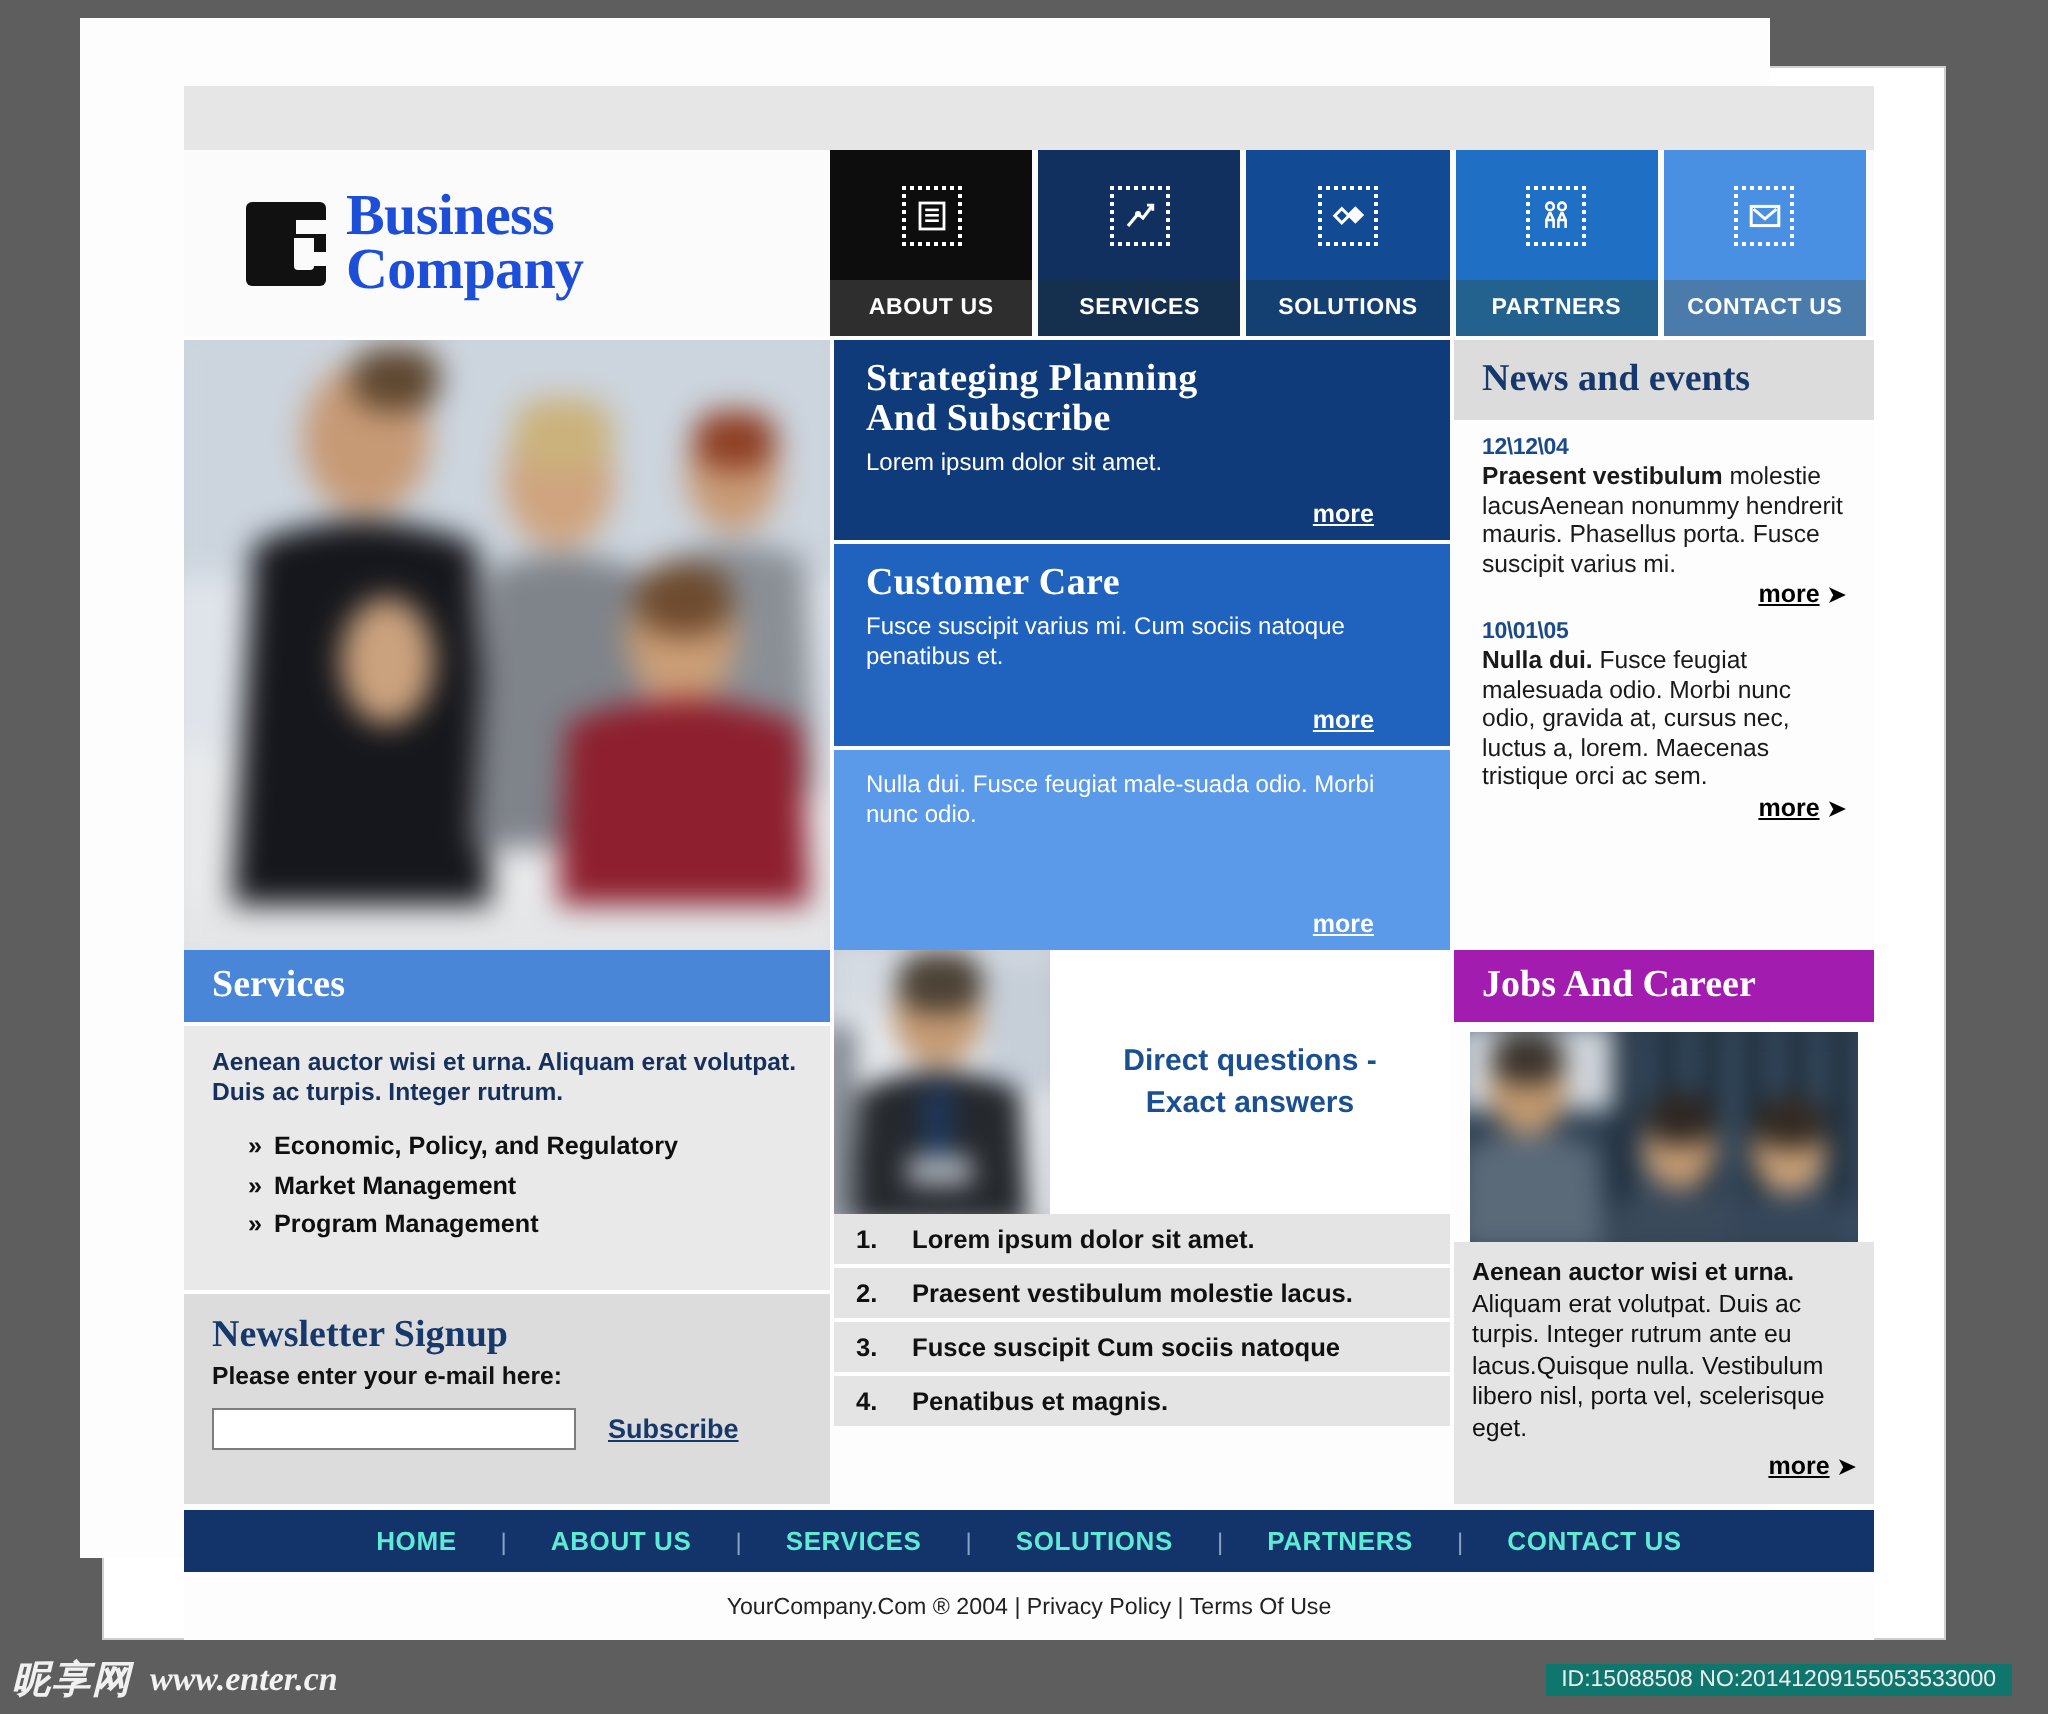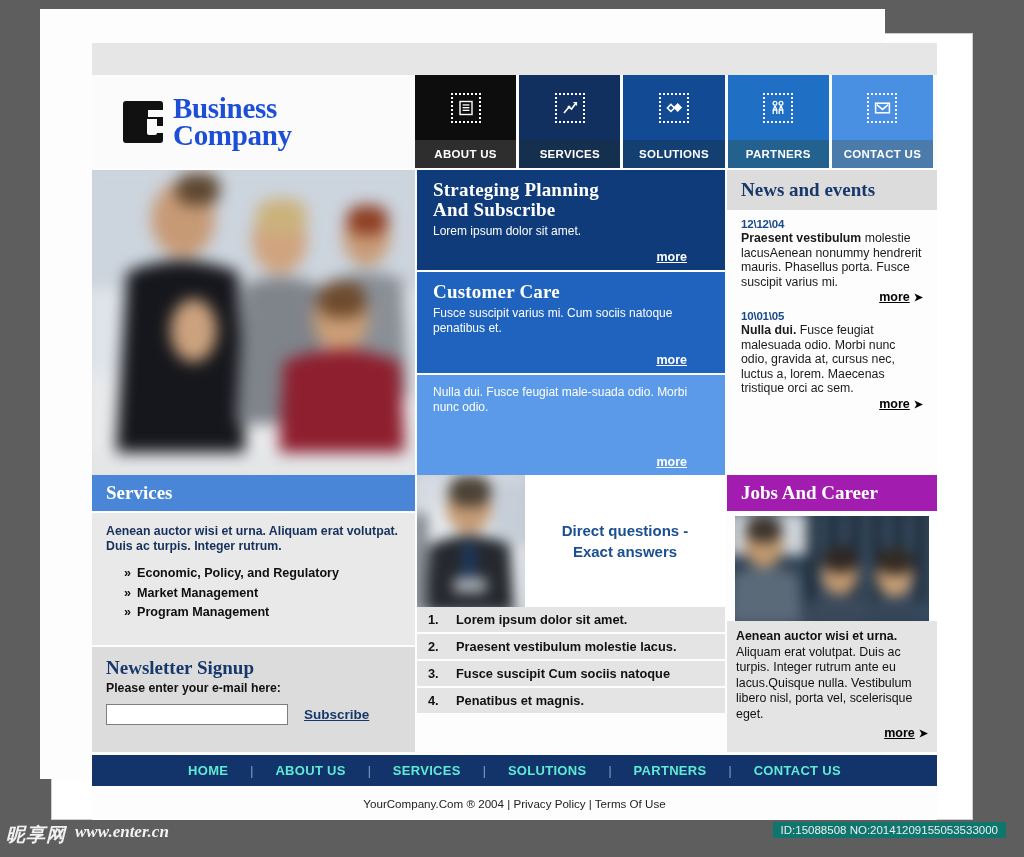--- a/index.html
+++ b/index.html
@@ -446,21 +446,21 @@
 
   
   #watermark-bar {
     position: absolute;
     left: 0;
     top: 822px;
     width: 1024px;
     height: 35px;
     background: #5e5e5e;
     display: flex;
-    align-items: flex-start;
+    align-items: center;
   }
   #wm-logo {
     font-family: "DejaVu Sans", sans-serif;
     font-size: 19px;
     font-weight: bold;
     font-style: italic;
     color: #f0f0f0;
     margin-left: 6px;
     letter-spacing: 1px;
   }

